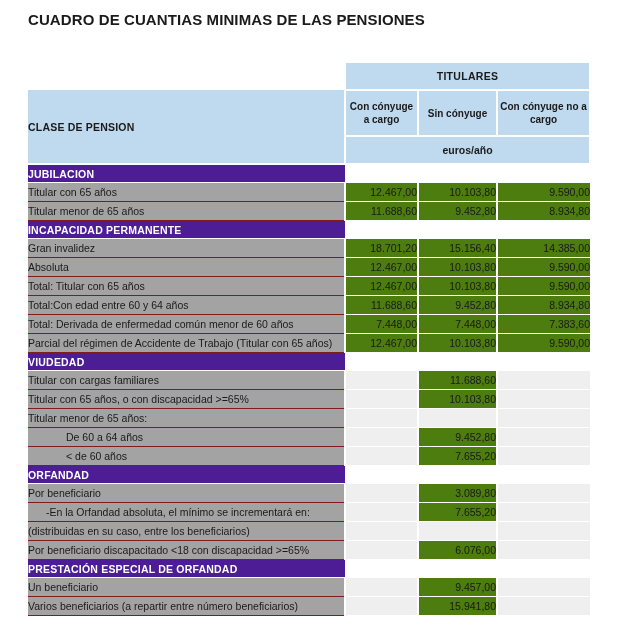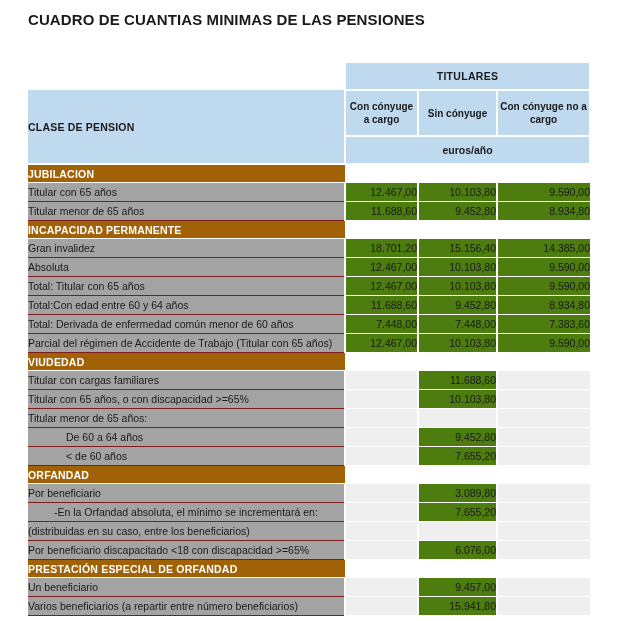--- a/index.html
+++ b/index.html
@@ -95,21 +95,21 @@
     border-top: none;
     border-left: none;
   }
   .hd-empty-top {
     background: #ffffff;
     border: none;
   }
 
   
   .section-band {
-    background: #a16207;
+    background: #4c1d95;
     color: #ffffff;
     font-weight: bold;
     font-size: 10.5px;
     height: 17px;
     padding-left: 8px;
     letter-spacing: 0.2px;
     border-bottom: 1px solid #ffffff;
     border-top: 1px solid #ffffff;
     white-space: nowrap;
     margin-top: 39px;
@@ -124,21 +124,21 @@
     color: #1a1a1a;
     font-size: 10.5px;
     height: 18px;
     padding-left: 8px;
     border-bottom: 1px solid #7f1d1d;
     border-right: 2px solid #ffffff;
     white-space: nowrap;
     overflow: hidden;
   }
   .lbl.indent1 { padding-left: 38px; }
-  .lbl.indent-dash { padding-left: 26px; }
+  .lbl.indent-dash { padding-left: 18px; }
 
   .val {
     background: #4d7c0f;
     color: #1a1a1a;
     font-size: 10.5px;
     text-align: right;
     height: 18px;
     padding-right: 7px;
     border-bottom: 1px solid #ffffff;
     border-right: 2px solid #ffffff;

